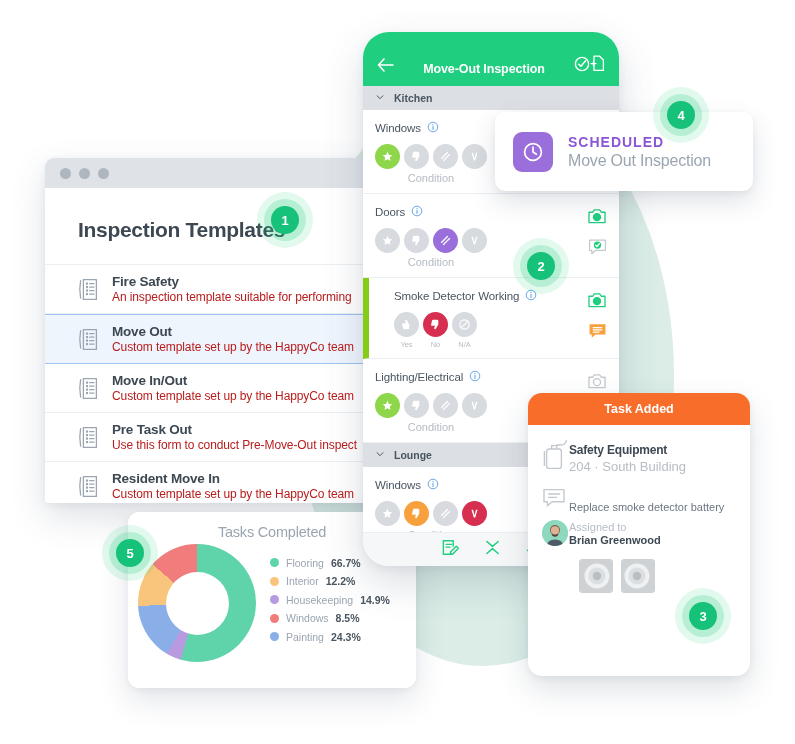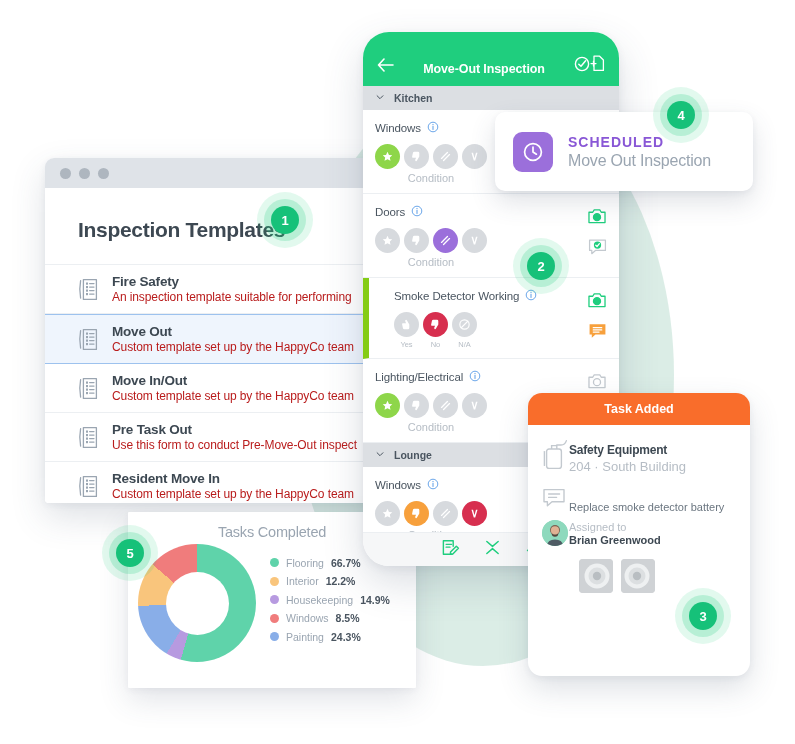--- a/index.html
+++ b/index.html
@@ -59,21 +59,21 @@
   }
   .tmpl-desc {
     font-size: 12px; color: #b91c1c; margin-top: 1px;
     white-space: nowrap; letter-spacing: -.1px;
   }
 
   
   .chart-card {
     position: absolute; left: 128px; top: 512px;
     width: 288px; height: 176px;
-    background: #fff; border-radius: 1px;
+    background: #fff; border-radius: 11px;
     box-shadow: 0 12px 30px rgba(60,75,100,.15), 0 2px 6px rgba(60,75,100,.06);
     padding-top: 12px;
   }
   .chart-title {
     text-align: center; font-size: 14.5px; color: #9aa5b1;
     letter-spacing: -.2px; font-weight: normal;
   }
   .chart-body { display: flex; align-items: center; padding: 4px 0 0 10px; }
   .donut-wrap { position: relative; width: 118px; height: 118px; flex: 0 0 auto; }
   .donut { width: 118px; height: 118px; border-radius: 50%; }

